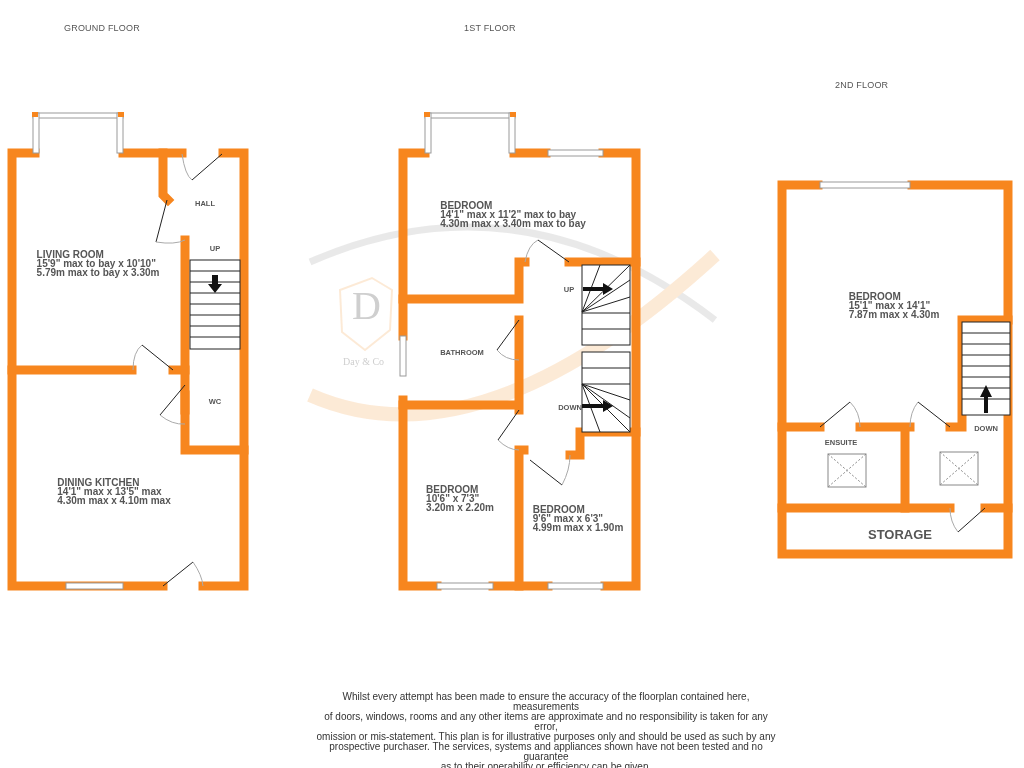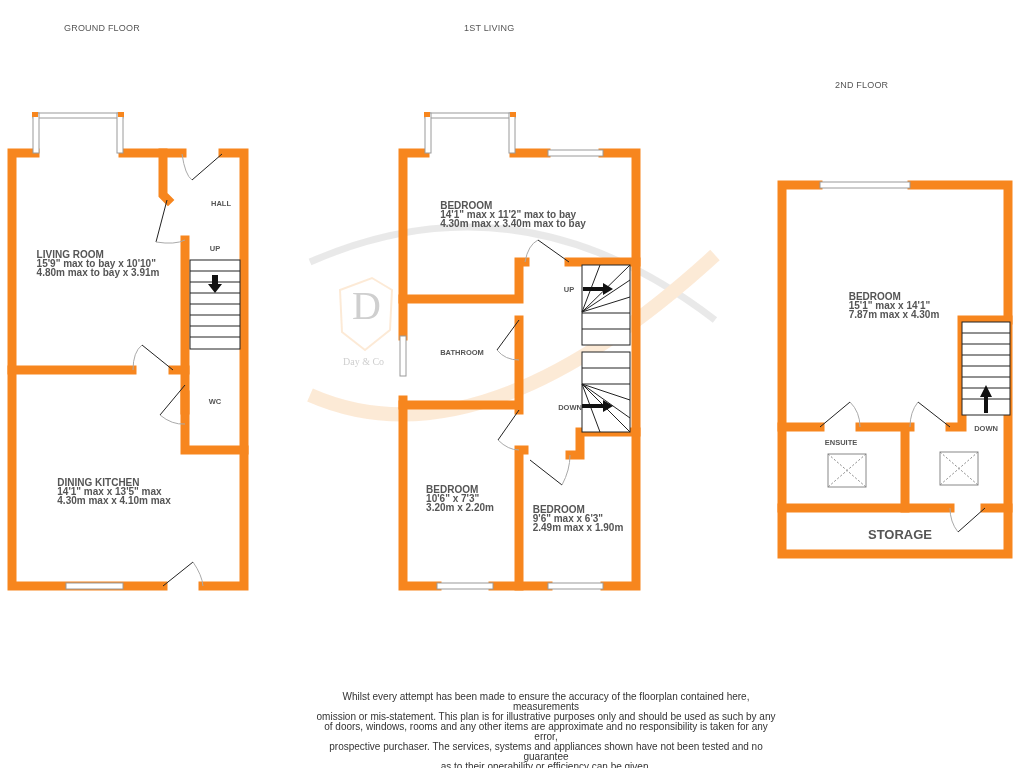--- a/index.html
+++ b/index.html
@@ -136,29 +136,29 @@
     <rect x="940" y="452" width="38" height="33"></rect>
     <line x1="940" y1="452" x2="978" y2="485" stroke-dasharray="2,2"></line>
       <line x1="978" y1="452" x2="940" y2="485" stroke-dasharray="2,2"></line>
   </g>
 </svg>
 
 <div class="watermark-text" style="left:352px;top:282px;font-size:40px;">D</div>
 <div class="watermark-text" style="left:343px;top:356px;font-size:10px;">Day &amp; Co</div>
 
 <div class="floor-title" style="left:64px;top:23px;">GROUND FLOOR</div>
-<div class="floor-title" style="left:464px;top:23px;">1ST LIVING</div>
+<div class="floor-title" style="left:464px;top:23px;">1ST FLOOR</div>
 <div class="floor-title" style="left:835px;top:80px;">2ND FLOOR</div>
 
-<div class="small" style="left:221px;top:199px;">HALL</div>
+<div class="small" style="left:205px;top:199px;">HALL</div>
 <div class="small" style="left:215px;top:244px;">UP</div>
 <div class="label" style="left:98px;top:250px;">
   <div>LIVING ROOM</div>
   <div>15'9" max to bay x 10'10"</div>
-  <div>4.80m max to bay x 3.91m</div>
+  <div>5.79m max to bay x 3.30m</div>
 </div>
 <div class="small" style="left:215px;top:397px;">WC</div>
 <div class="label" style="left:114px;top:478px;">
   <div>DINING KITCHEN</div>
   <div>14'1" max x 13'5" max</div>
   <div>4.30m max x 4.10m max</div>
 </div>
 
 <div class="label" style="left:513px;top:201px;">
   <div>BEDROOM</div>
@@ -169,32 +169,32 @@
 <div class="small" style="left:462px;top:348px;">BATHROOM</div>
 <div class="small" style="left:570px;top:403px;">DOWN</div>
 <div class="label" style="left:460px;top:485px;">
   <div>BEDROOM</div>
   <div>10'6"  x 7'3"</div>
   <div>3.20m  x 2.20m</div>
 </div>
 <div class="label" style="left:578px;top:505px;">
   <div>BEDROOM</div>
   <div>9'6" max x 6'3"</div>
-  <div>2.49m max x 1.90m</div>
+  <div>4.99m max x 1.90m</div>
 </div>
 
 <div class="label" style="left:894px;top:292px;">
   <div>BEDROOM</div>
   <div>15'1" max x 14'1"</div>
   <div>7.87m max x 4.30m</div>
 </div>
 <div class="small" style="left:841px;top:438px;">ENSUITE</div>
 <div class="small" style="left:986px;top:424px;">DOWN</div>
 <div class="storage" style="left:900px;top:527px;">STORAGE</div>
 
 <div class="disclaimer">
   <div>Whilst every attempt has been made to ensure the accuracy of the floorplan contained here, measurements</div>
+  <div>of doors, windows, rooms and any other items are approximate and no responsibility is taken for any error,</div>
   <div>omission or mis-statement. This plan is for illustrative purposes only and should be used as such by any</div>
-  <div>of doors, windows, rooms and any other items are approximate and no responsibility is taken for any error,</div>
   <div>prospective purchaser. The services, systems and appliances shown have not been tested and no guarantee</div>
   <div>as to their operability or efficiency can be given.</div>
   <div>Made with Metropix ©2025</div>
 </div>
 
 </body></html>

